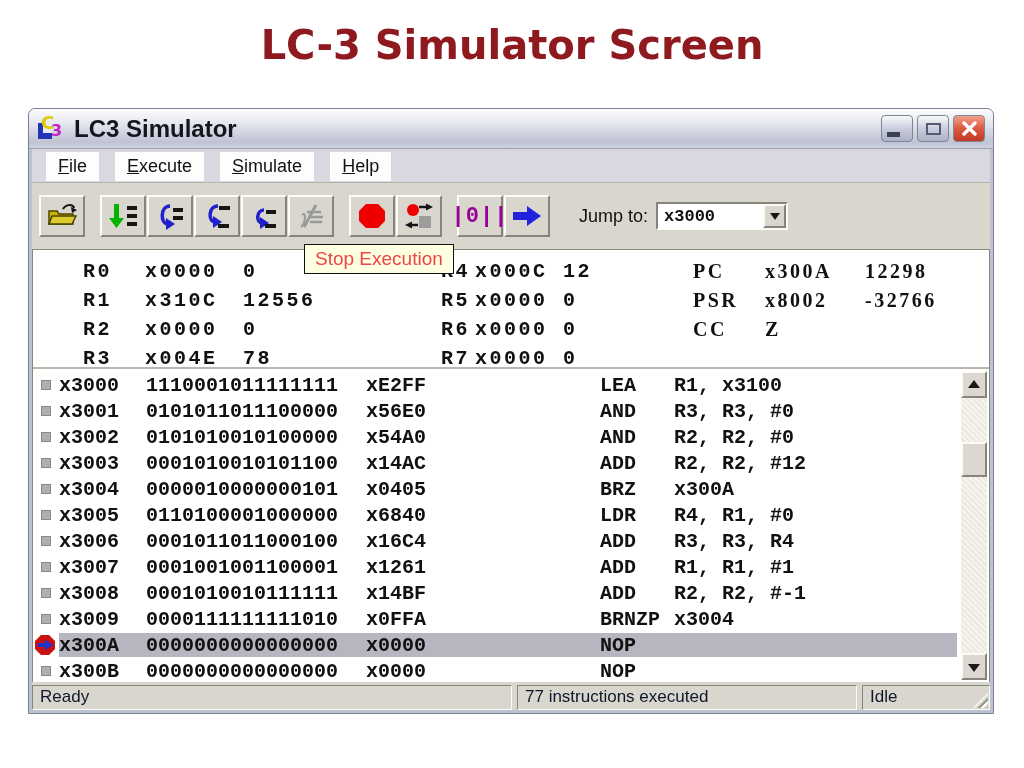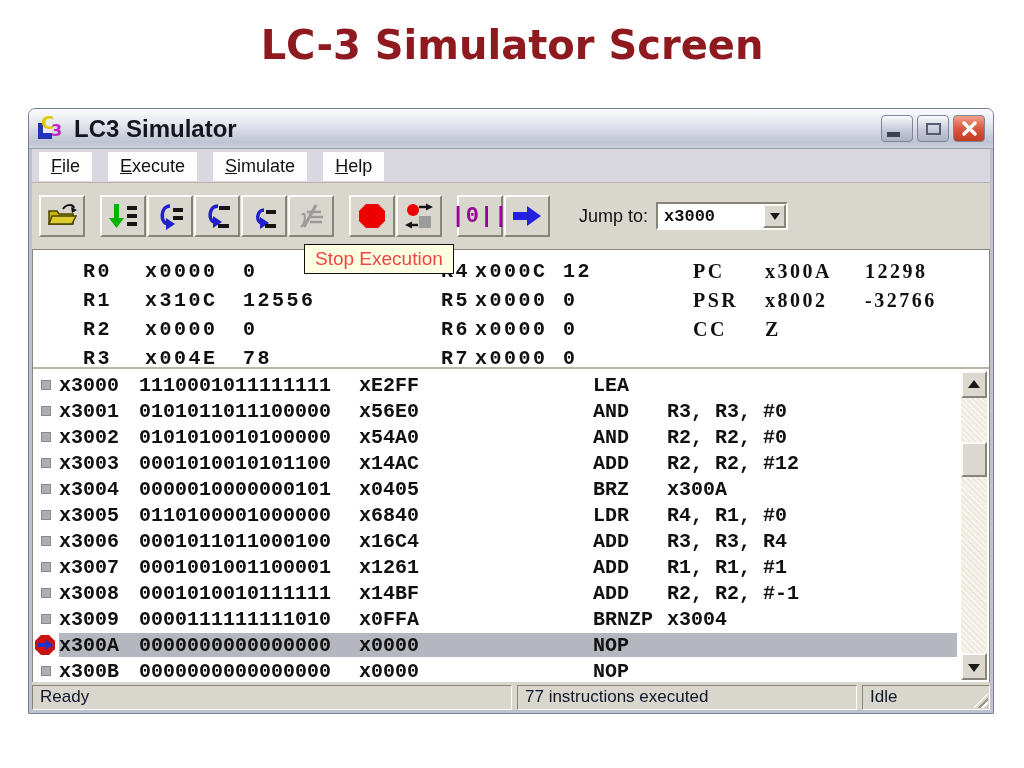--- a/index.html
+++ b/index.html
@@ -31,21 +31,21 @@
   .win-btns{margin-left:auto;display:flex;gap:4px;}
   .wbtn{width:32px;height:27px;border-radius:4px;border:1px solid #7e8698;box-sizing:border-box;
         display:flex;align-items:center;justify-content:center;padding:0;cursor:default;}
   .wbtn.min,.wbtn.max{background:linear-gradient(#fafafc,#c6cada 55%,#aeb2c6);}
   .wbtn.close{background:linear-gradient(#f2a18d,#da5a40 50%,#c13a24);}
   .glyph-min{width:13px;height:5px;background:#3c4156;align-self:flex-end;margin:0 8px 4px 0;}
   .glyph-max{width:15px;height:12px;border:2px solid #555b72;box-sizing:border-box;background:transparent;}
 
   
   .menubar{position:absolute;left:3px;top:41px;right:3px;height:33px;box-sizing:border-box;
-           background:#d9d8e0;display:flex;align-items:center;padding-left:7px;
+           background:#d9d8e0;display:flex;align-items:center;padding-left:14px;
            border-bottom:1px solid #b4b2aa;}
   .menu-item{background:#fdfdfd;padding:4px 12px;margin-right:16px;font-size:18px;color:#111;}
 
   
   .toolbar{position:absolute;left:3px;top:74px;right:3px;height:66px;box-sizing:border-box;
            background:#d9d6ce;display:flex;align-items:center;padding-left:7px;}
   .tbtn{width:46px;height:42px;display:inline-flex;align-items:center;justify-content:center;
         background:#d9d6ce;border:2px solid;border-color:#fcfbf8 #87857a #87857a #fcfbf8;
         padding:0;margin-right:1px;cursor:default;}
   .tbtn.gap{margin-left:14px;}
@@ -74,21 +74,21 @@
   .reg-col3 .rn{width:72px;} .reg-col3 .rh{width:100px;}
 
   .codearea{position:absolute;left:0;right:0;top:119px;bottom:0;box-sizing:border-box;
             padding:3px 32px 0 0;font-family:"Liberation Mono",monospace;font-weight:bold;font-size:20px;color:#111;}
   .code-row{display:flex;height:26px;align-items:center;}
   .row-marker{width:26px;flex:none;display:flex;align-items:center;}
   .bullet{width:10px;height:10px;background:#aeaeae;border:1px solid #8a8a8a;box-sizing:border-box;margin-left:8px;}
   .pcmark{margin-left:1px;line-height:0;}
   .row-main{flex:1;display:flex;align-items:center;height:24px;}
   .code-row.current .row-main{background:#b5b6c0;}
-  .c-addr{width:80px;} .c-bin{width:220px;} .c-hex{width:234px;} .c-op{width:74px;} .c-args{flex:1;}
+  .c-addr{width:80px;} .c-bin{width:220px;margin-left:7px;} .c-hex{width:234px;} .c-op{width:74px;} .c-args{flex:1;}
 
   
   .scrollbar{position:absolute;right:2px;top:2px;bottom:2px;width:26px;
              background:repeating-linear-gradient(45deg,#f6f4ec 0 2px,#eceade 2px 4px);}
   .sb-btn{position:absolute;left:0;right:0;height:27px;background:#dcd8d0;box-sizing:border-box;
           border:2px solid;border-color:#fcfbf8 #87857a #87857a #fcfbf8;
           display:flex;align-items:center;justify-content:center;}
   .sb-up{top:0;} .sb-down{bottom:0;}
   .tri-up2{width:0;height:0;border:6px solid transparent;border-bottom:8px solid #1a1a1a;transform:translateY(-4px);}
   .tri-down2{width:0;height:0;border:6px solid transparent;border-top:8px solid #1a1a1a;transform:translateY(4px);}
@@ -255,20 +255,21 @@
         <div>
             <div class="code-row">
               <span class="row-marker">
                 <span class="bullet"></span>
               </span>
               <span class="row-main">
                 <span class="c-addr">x3000</span>
                 <span class="c-bin">1110001011111111</span>
                 <span class="c-hex">xE2FF</span>
                 <span class="c-op">LEA</span>
+                <span class="c-args">R1, x3100</span>
               </span>
             </div>
             <div class="code-row">
               <span class="row-marker">
                 <span class="bullet"></span>
               </span>
               <span class="row-main">
                 <span class="c-addr">x3001</span>
                 <span class="c-bin">0101011011100000</span>
                 <span class="c-hex">x56E0</span>

